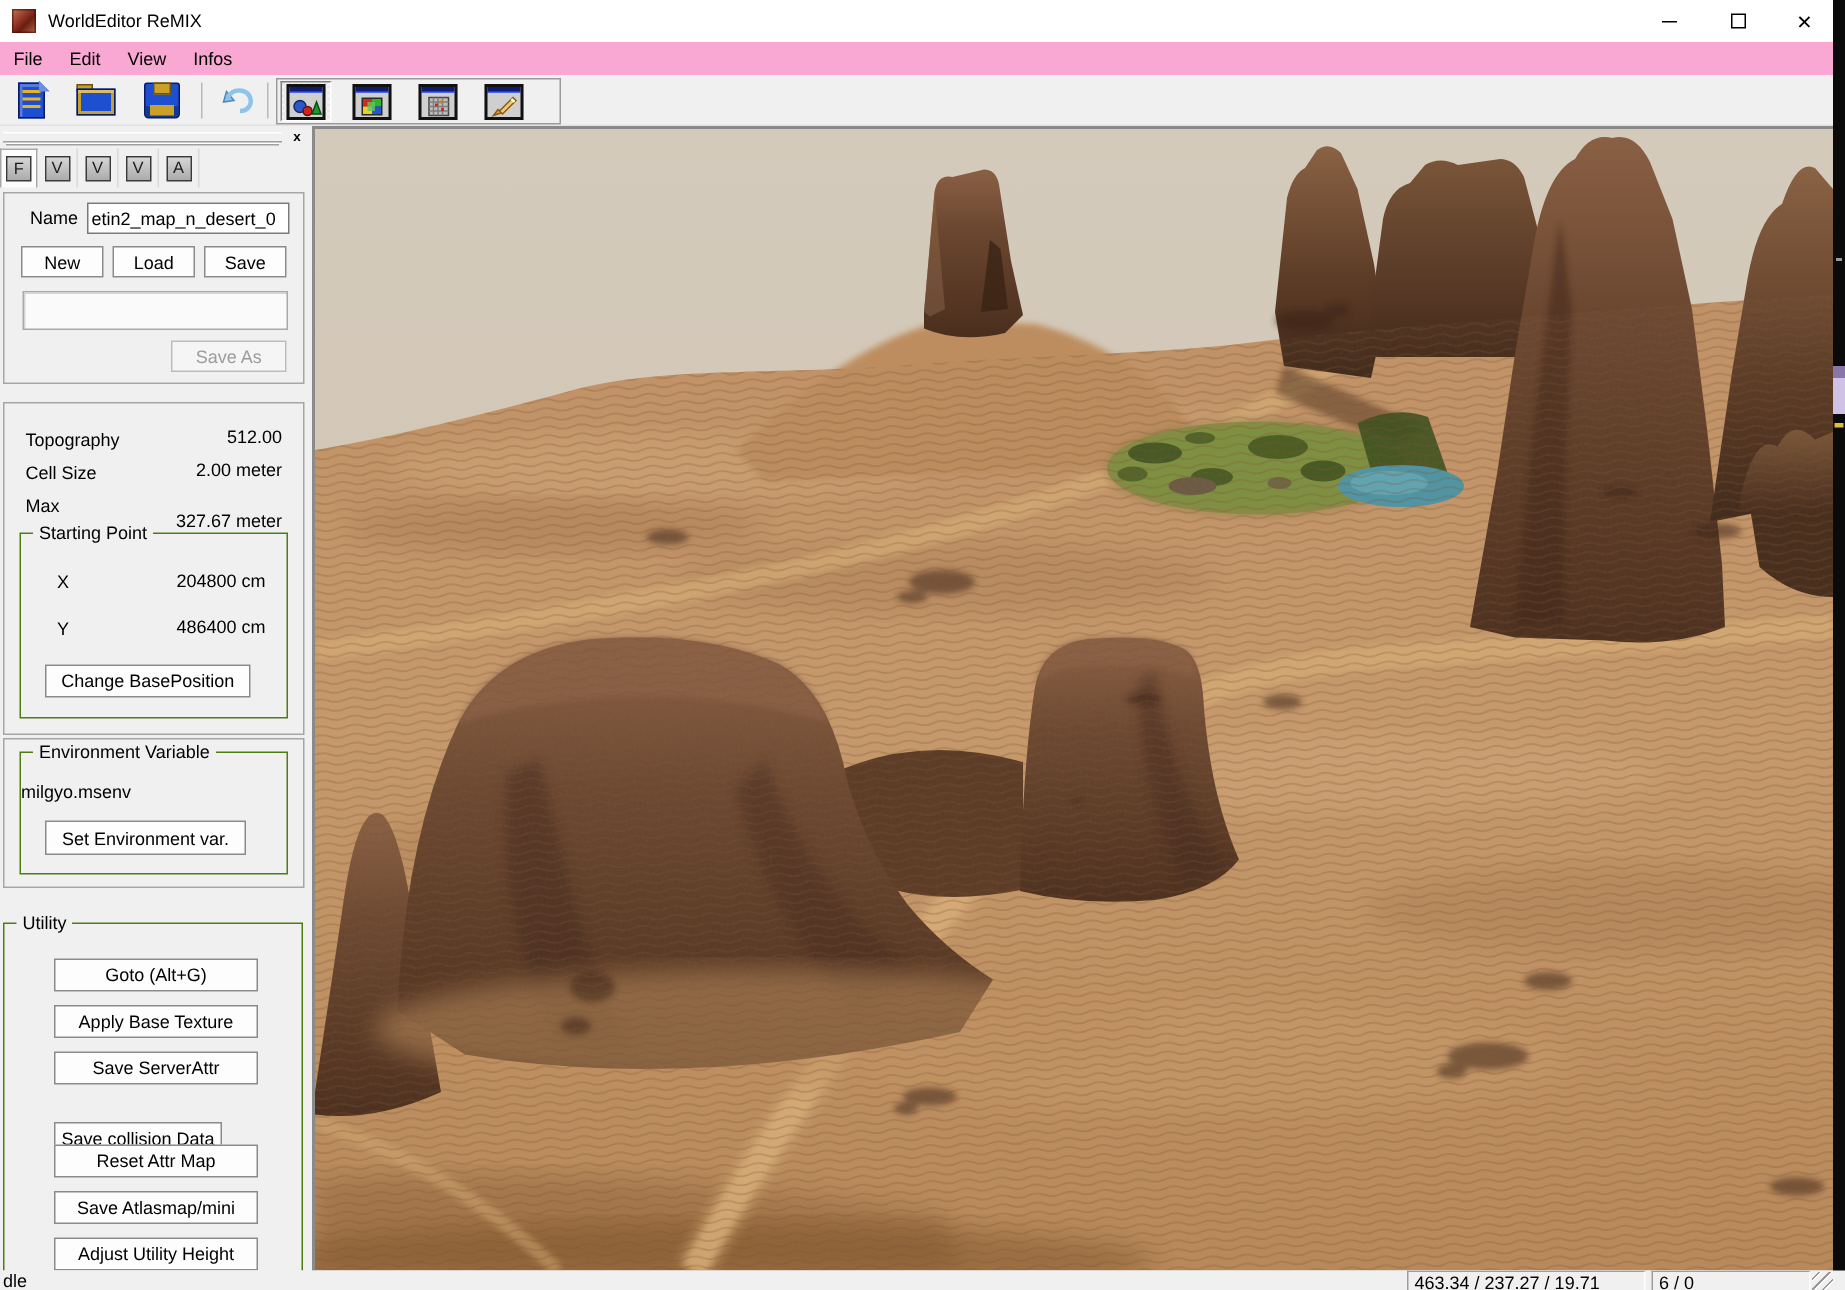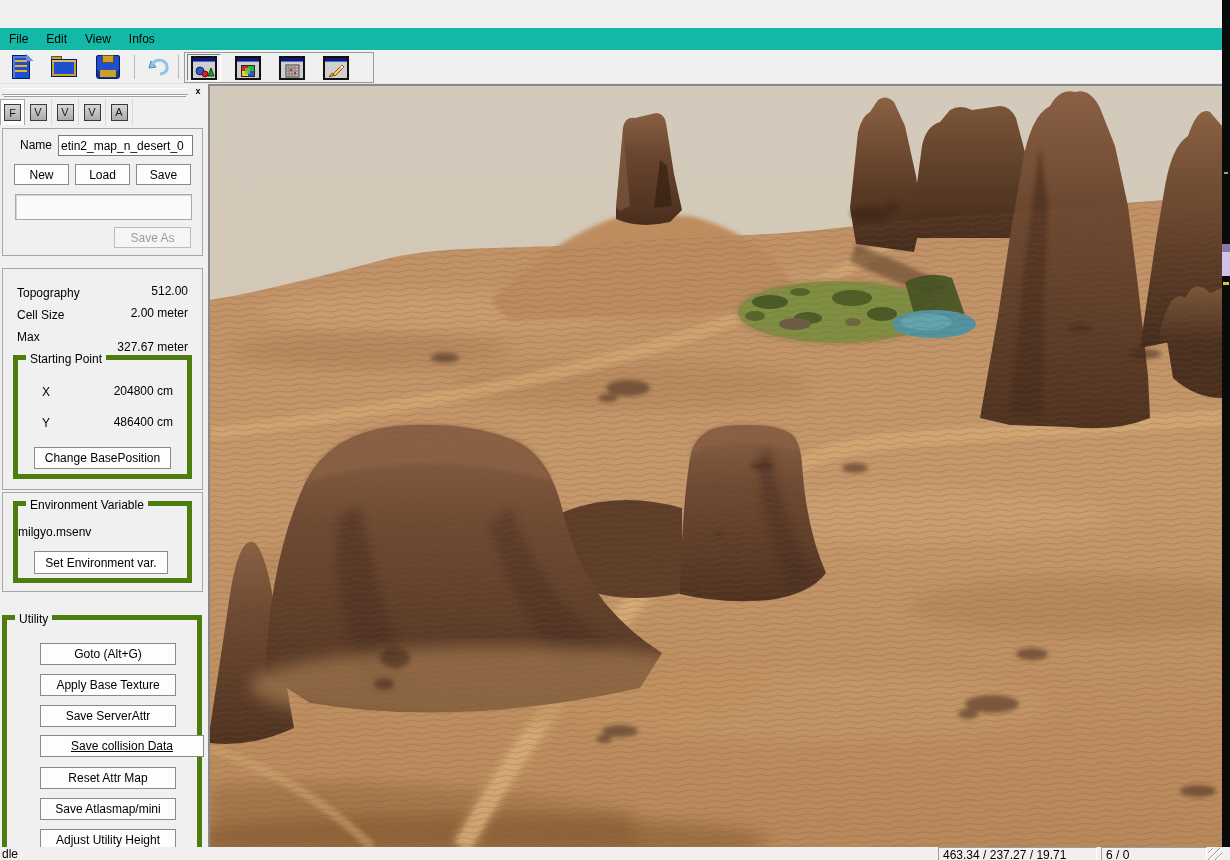--- a/index.html
+++ b/index.html
@@ -14,21 +14,21 @@
     background:linear-gradient(135deg,#c07850 0%,#8a3020 45%,#6a1d12 60%,#b06848 100%);
     box-shadow:inset 0 0 0 1px rgba(60,10,5,.6); }
   #app-title { left:32px; top:7px; font-size:12px; }
   .cap-btn { top:0; width:46px; height:28px; display:flex; align-items:center; justify-content:center; }
   #btn-min { left:1090px; } #btn-max { left:1136px; } #btn-close { left:1180px; }
   #btn-min .bar { width:10px; height:1px; background:#000; }
   #btn-max .box { width:10px; height:10px; border:1px solid #000; }
   #btn-close .x { font-size:13px; line-height:1; }
 
   
-  #menubar { left:0; top:28px; width:1230px; height:22px; background:#14b8a6; display:flex; align-items:center; }
+  #menubar { left:0; top:28px; width:1230px; height:22px; background:#f9a8d4; display:flex; align-items:center; }
   .menu-item { font-size:12px; padding:2px 9px; }
 
   
   #toolbar { left:0; top:50px; width:1230px; height:34px; background:#f0f0f0; border-bottom:1px solid #e2e2e2; }
   .tb-btn { top:3px; width:32px; height:28px; display:flex; align-items:center; justify-content:center; }
   .tb-sep { top:5px; width:1px; height:24px; background:#b8b8b8; }
   #tb-group { left:184px; top:2px; width:190px; height:31px; border:1px solid #9b9b9b;
     background:#f0f0f0; display:flex; align-items:center; gap:10px; padding:0 2px; }
   .tb-win-btn { width:34px; height:27px; display:flex; align-items:center; justify-content:center; }
   .tb-win-btn.pressed { border:1px solid; border-color:#808080 #fff #fff #808080;
@@ -63,21 +63,21 @@
   #grip { left:2px; top:4px; width:186px; height:7px;
     border-top:1px solid #fff; border-bottom:1px solid #a0a0a0;
     box-shadow:0 3px 0 -2px #fff, 0 4px 0 -2px #a0a0a0; }
   #panel-close { left:192px; top:1px; width:12px; height:12px; font-size:9px; line-height:12px; text-align:center; font-weight:bold; }
   #tabs { left:0px; top:15px; height:26px; display:flex; }
   .tab { width:27px; height:26px; display:flex; align-items:center; justify-content:center; border-right:1px solid #d8d8d8; }
   .tab.active { background:#fcfcfc; border:1px solid #a8a8a8; border-bottom:none; width:25px; }
   .tab-letter { width:17px; height:17px; border:1px solid #3a3a3a; background:linear-gradient(#d6d6d6,#ababab);
     font-size:11px; display:flex; align-items:center; justify-content:center; color:#1a1a1a; }
   .panel-box { left:2px; width:201px; border:1px solid #a6a6a6; background:#f0f0f0; }
-  .groupbox { position:absolute; border:5px solid #4d7c0f; }
+  .groupbox { position:absolute; border:1px solid #4d7c0f; }
   .groupbox > .gb-title { position:absolute; top:-8px; left:8px; background:#f0f0f0; padding:0 4px; font-size:12px; }
   .btn { border:1px solid #8a8a8a; background:#fdfdfd; font-size:12px;
     display:flex; align-items:center; justify-content:center; }
   .btn.disabled { color:#9c9c9c; border-color:#bcbcbc; background:#f5f5f5; }
   .lbl { font-size:12px; }
   .val { font-size:12px; text-align:right; }
   #name-input { left:55px; top:6px; width:135px; height:21px; border:1px solid #7a7a7a;
     background:#fff; font-size:12px; font-family:"Liberation Sans",sans-serif; padding:0 2px; }
   #path-input { left:12px; top:65px; width:177px; height:26px; border:1px solid #a9a9a9;
     background:#fafafa; box-shadow:inset 1px 1px 0 #d5d5d5; }
@@ -101,20 +101,33 @@
   #sb-coords { left:938px; width:159px; }
   #sb-counter { left:1101px; width:106px; }
   #sb-grip { left:1208px; top:1px; width:14px; height:12px;
     background:repeating-linear-gradient(135deg, transparent 0 3px, #9a9a9a 3px 4px, #fff 4px 5px); }
 </style>
 </head>
 <body>
 
 <div id="window">
 
+  <div id="titlebar" class="abs">
+    <div id="app-icon" class="abs"></div>
+    <div id="app-title" class="abs">WorldEditor ReMIX</div>
+    <div id="btn-min" class="abs cap-btn">
+        <div class="bar"></div>
+      </div>
+    <div id="btn-max" class="abs cap-btn">
+        <div class="box"></div>
+      </div>
+    <div id="btn-close" class="abs cap-btn">
+        <div class="x">✕</div>
+      </div>
+  </div>
 
   <div id="menubar" class="abs">
     <div class="menu-item">File</div>
     <div class="menu-item">Edit</div>
     <div class="menu-item">View</div>
     <div class="menu-item">Infos</div>
   </div>
 
   <div id="toolbar" class="abs">
     <div class="abs tb-btn" style="left:6px;">
@@ -255,21 +268,21 @@
           <div class="abs lbl" style="left:0; right:0; top:19px; text-align:left;">milgyo.msenv</div>
           <div class="abs btn" style="left:16px; top:45px; width:134px; height:23px;">Set Environment var.</div>
         </div>
       </div>
 
       <div class="groupbox" style="left:2px; top:531px; width:200px; height:330px; background:#f0f0f0;">
         <span class="gb-title">Utility</span>
         <div class="abs btn" style="left:33px; top:23px;  width:136px; height:22px;">Goto (Alt+G)</div>
         <div class="abs btn" style="left:33px; top:54px;  width:136px; height:22px;">Apply Base Texture</div>
         <div class="abs btn" style="left:33px; top:85px;  width:136px; height:22px;">Save ServerAttr</div>
-        <div class="abs btn" style="left:33px; top:115px; width:164px; height:22px;text-decoration:underline;">Save collision Data</div>
+        <div class="abs btn" style="left:33px; top:132px; width:112px; height:22px;">Save collision Data</div>
         <div class="abs btn" style="left:33px; top:147px; width:136px; height:22px;">Reset Attr Map</div>
         <div class="abs btn" style="left:33px; top:178px; width:136px; height:22px;">Save Atlasmap/mini</div>
         <div class="abs btn" style="left:33px; top:209px; width:136px; height:22px;">Adjust Utility Height</div>
       </div>
     </div>
 
     <div id="viewport" class="abs">
       <svg width="1012" height="761" viewBox="0 0 1012 761" preserveAspectRatio="none">
         <defs>
           <linearGradient id="gSky" x1="0" y1="0" x2="0" y2="1">

